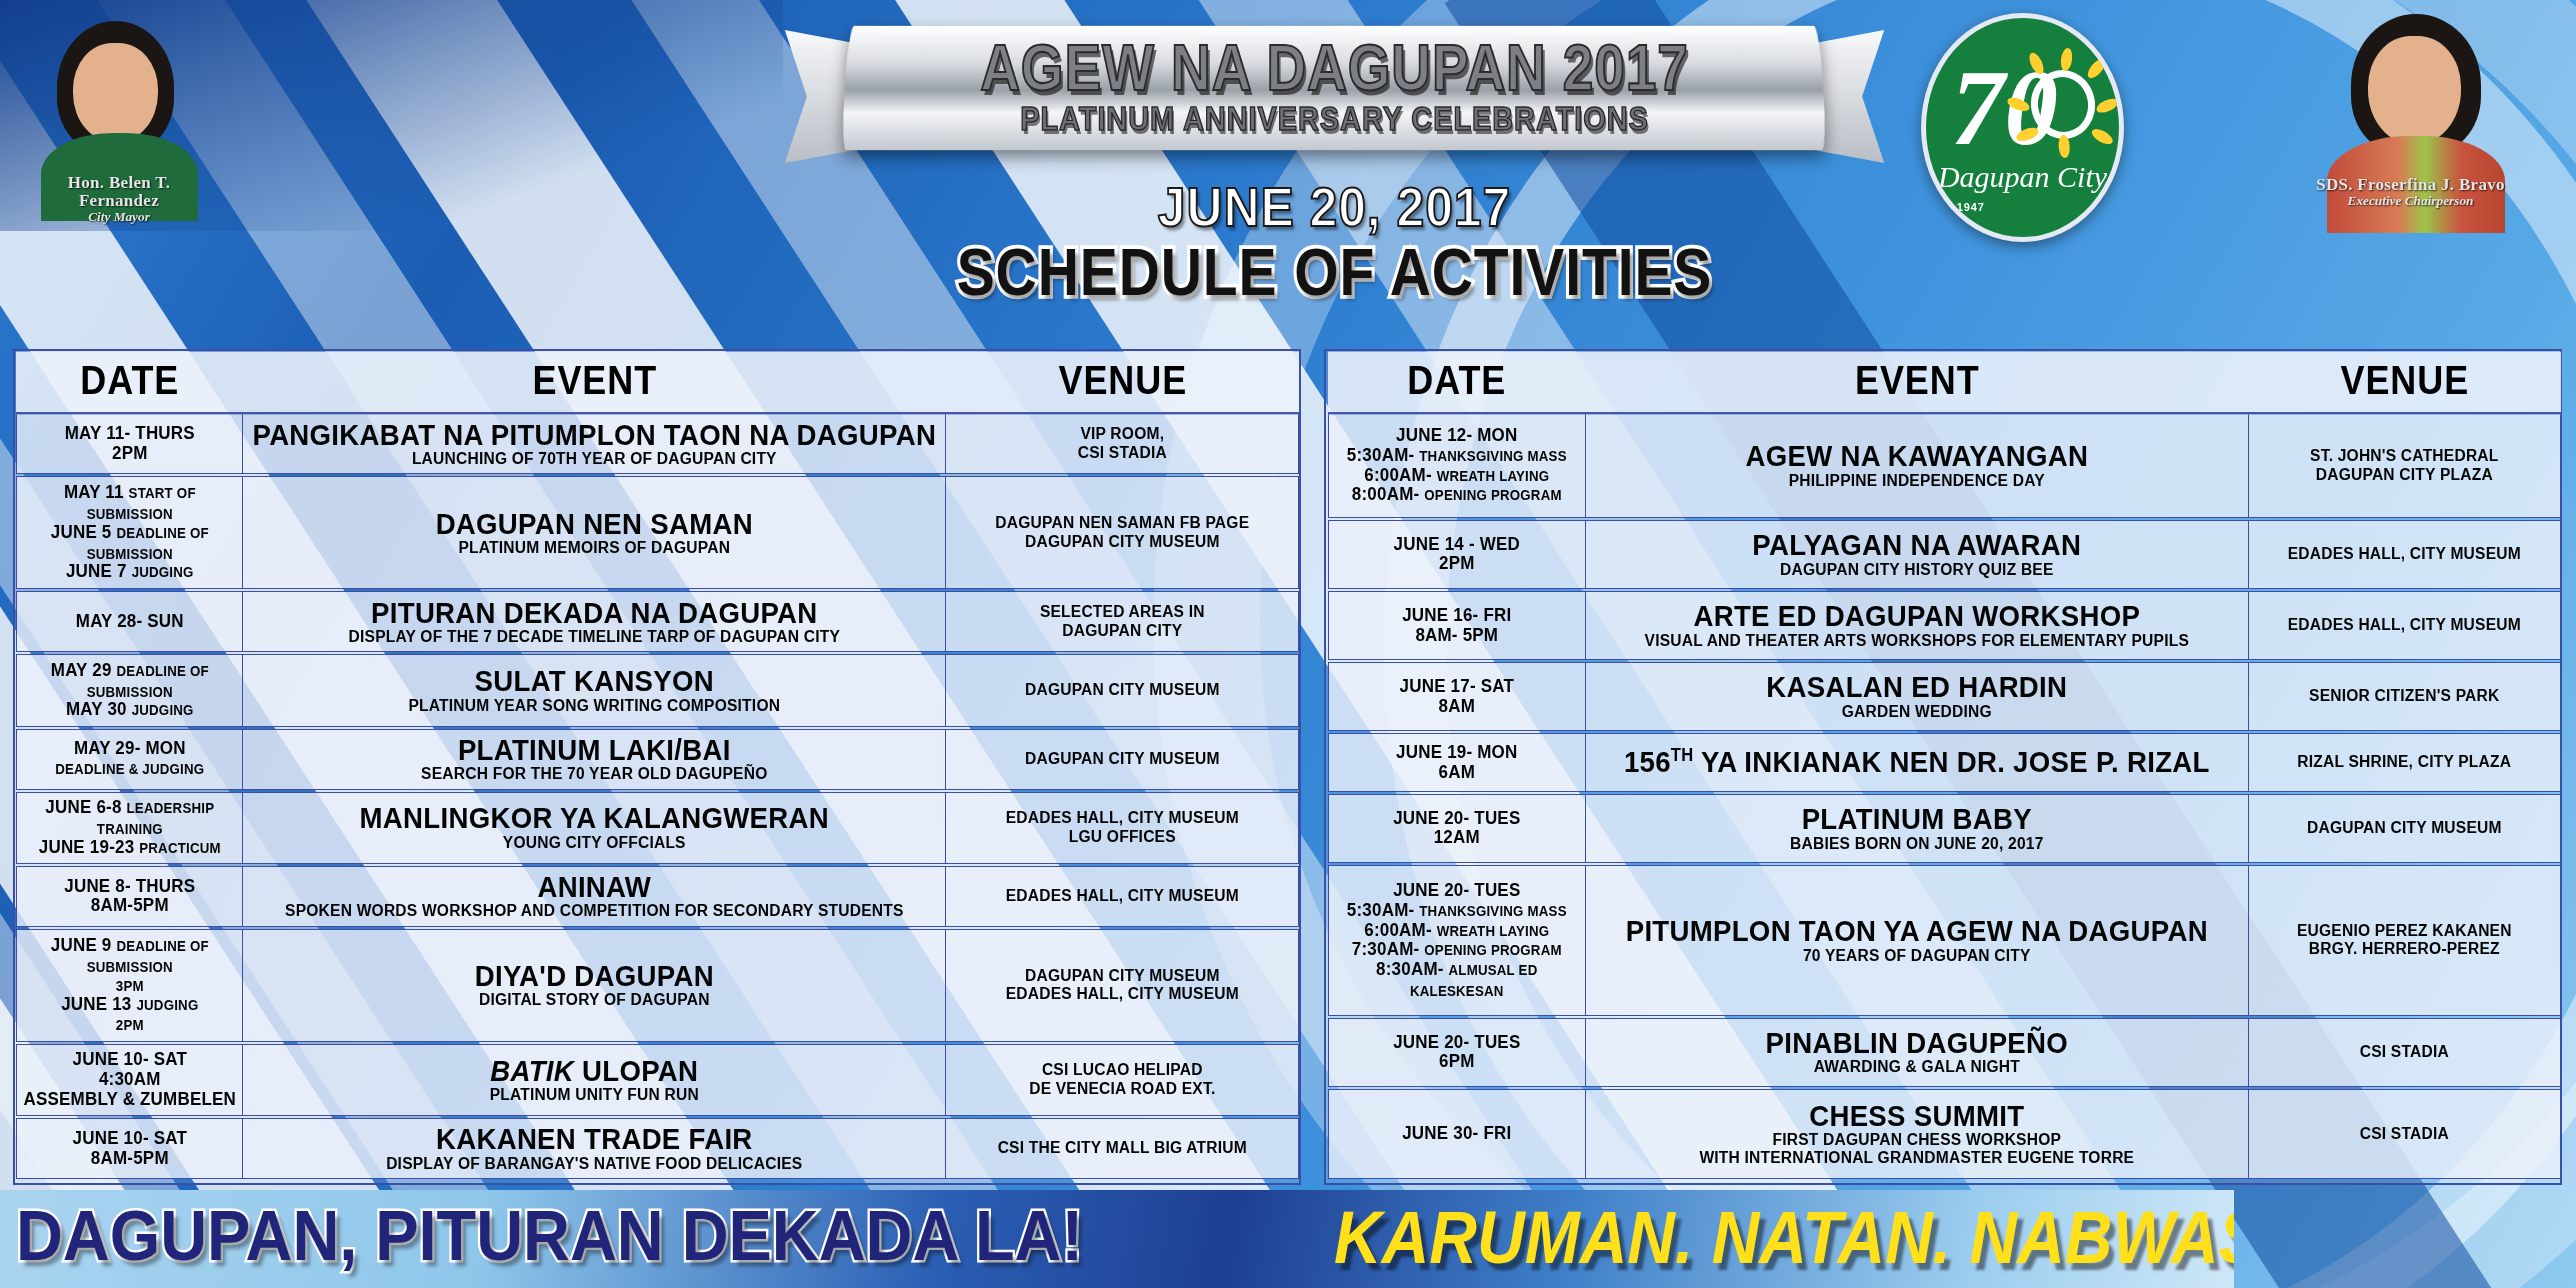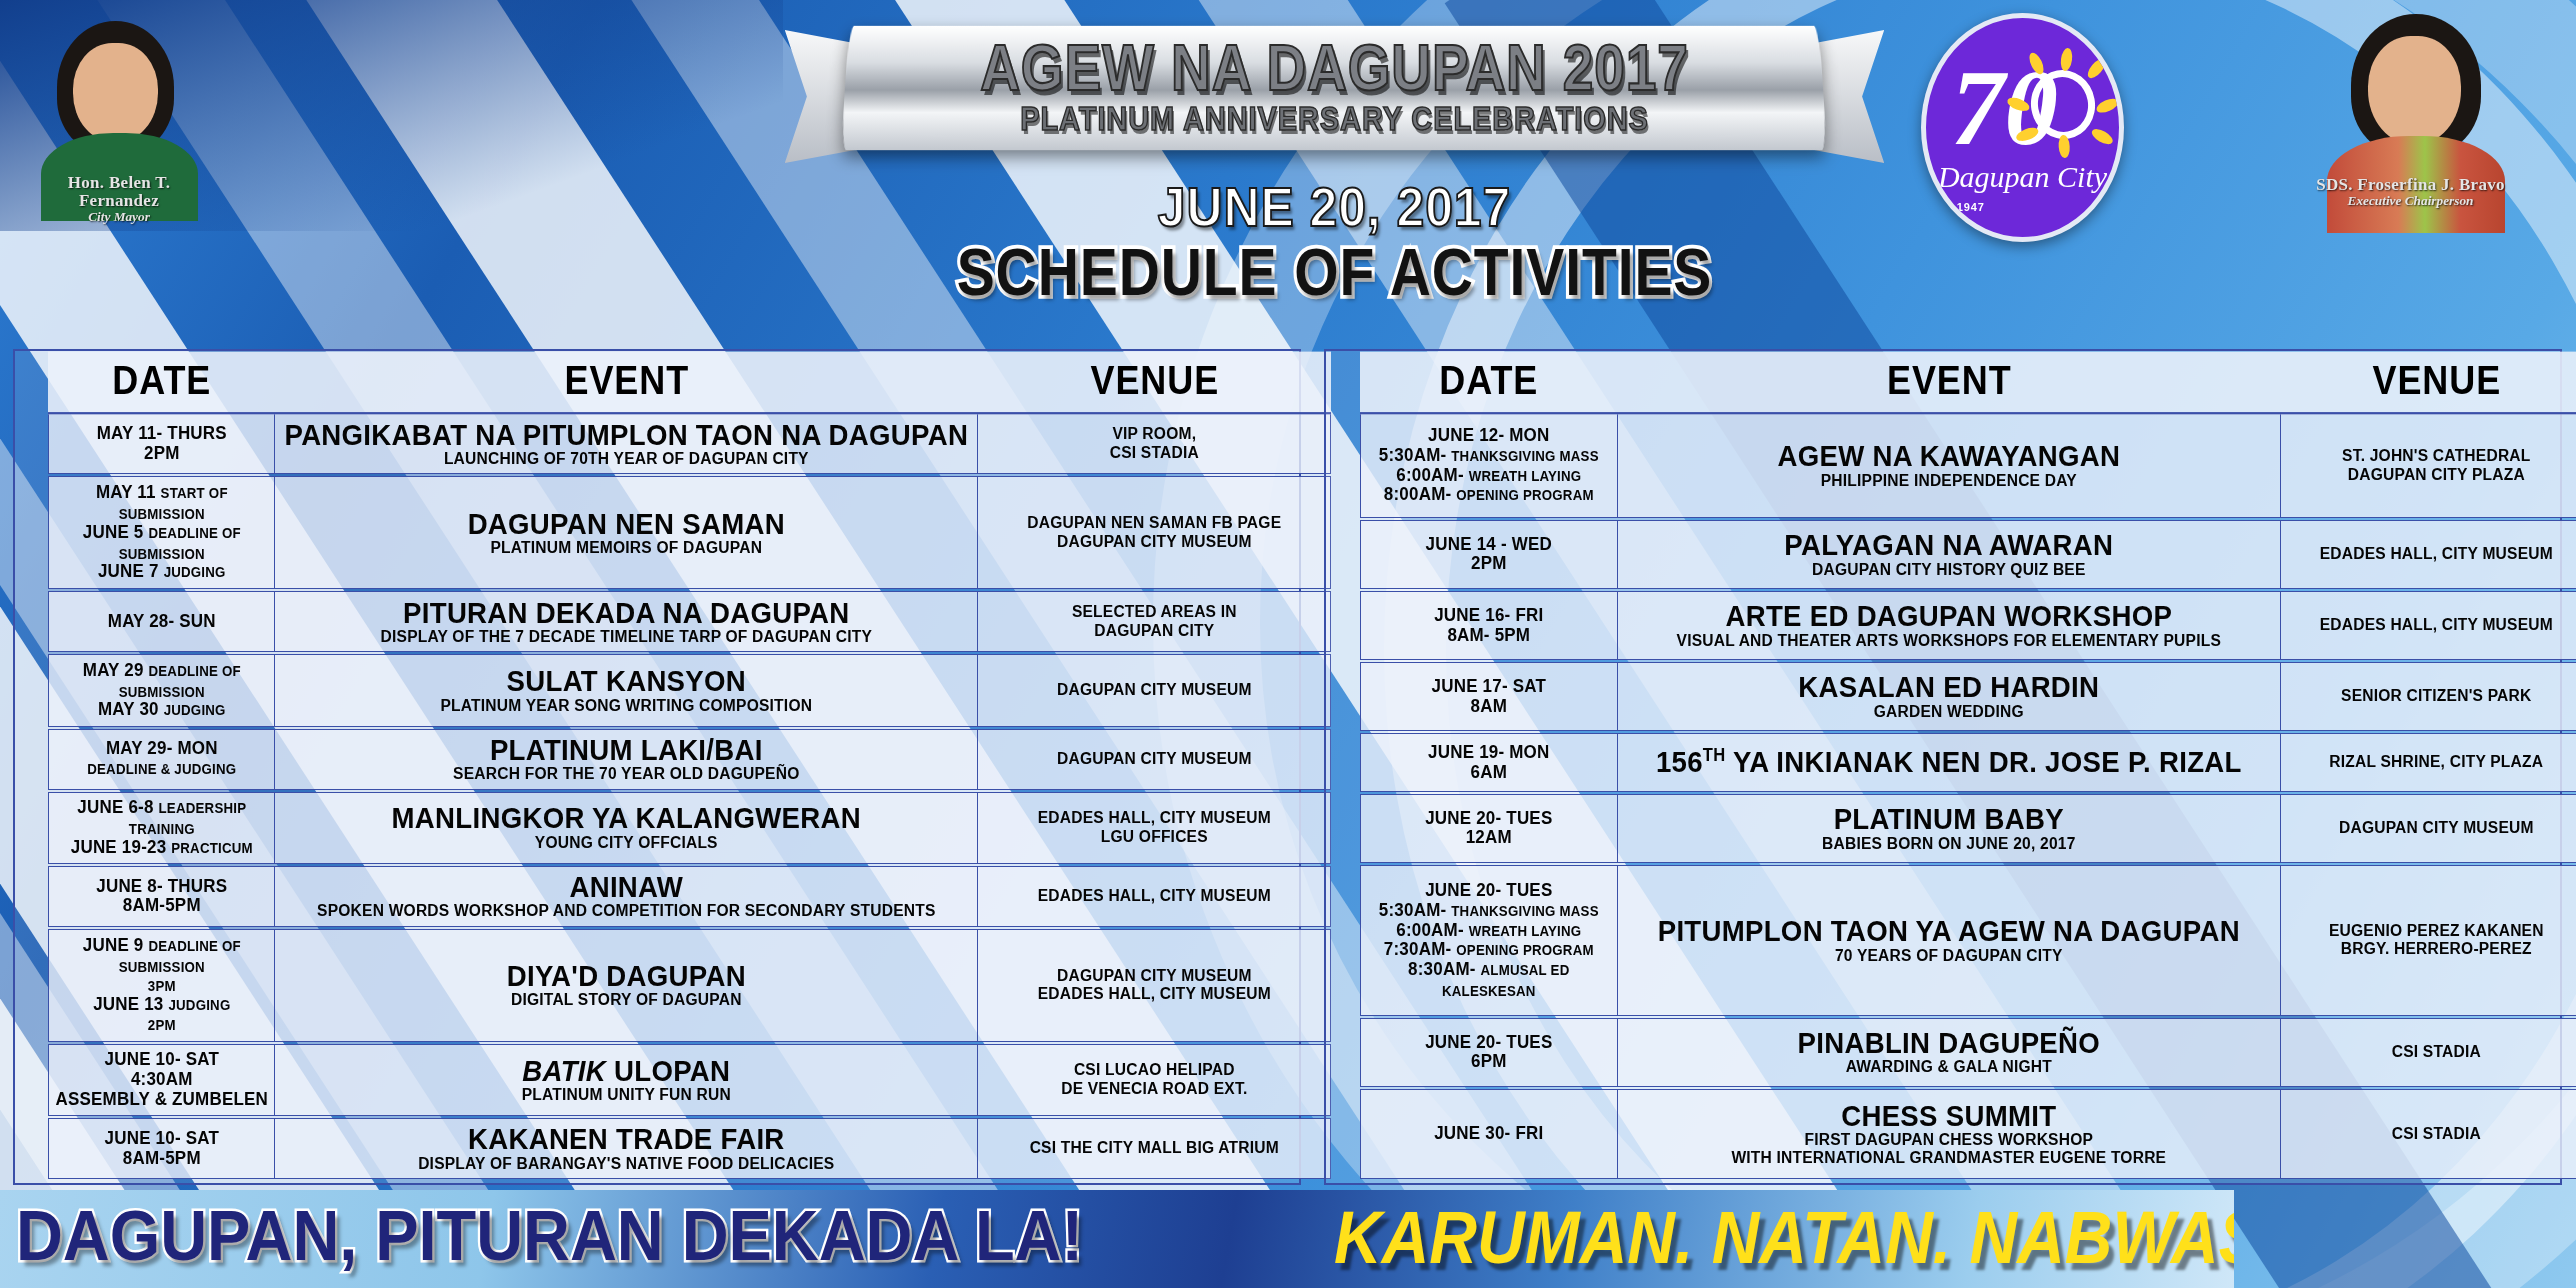--- a/index.html
+++ b/index.html
@@ -98,21 +98,21 @@
   }
   .seal .fish{
     position:absolute; left:50%; bottom:23px; transform:translateX(-50%) rotate(-18deg);
     width:12.5px; height:30px; background:#fff; border-radius:50% 50% 40% 40%;
   }
 
   
   .logo70{
     position:absolute; left:1921px; top:12.5px; width:203px; height:229px;
     border-radius:50%;
-    background:#6d28d9;
+    background:#15803d;
     border:5.3px solid #e4e9f5;
     box-shadow:0 4.4px 12.5px rgba(0,0,0,.4);
     overflow:hidden;
   }
   .logo70 .seven{
     position:absolute; left:25px; top:37px;
     font-size:107px; line-height:1; color:#fff;
     font-family:"Liberation Serif", serif; font-style:italic; font-weight:bold;
   }
   .logo70 .zero{
@@ -193,21 +193,20 @@
     background:rgba(255,255,255,.10);
     padding:1.8px;
   }
   #table-left  { left:12.5px;   top:349px; width:1288px; height:836px; }
   #table-right { left:1324px; top:349px; width:1238px; height:836px; }
 
   table{
     width:100%; height:100%;
     border-collapse:separate; border-spacing:0 2.7px;
     table-layout:fixed;
-    margin-left:32px;
   }
   thead th{
     background:rgba(236,241,250,.88);
     color:#000; font-weight:bold;
     font-size:36px; letter-spacing:0.9px;
     padding:5.3px 0 7.1px;
     border-bottom:2.7px solid #3a4fa8;
     transform:scaleY(1.12);
   }
   tbody td{

